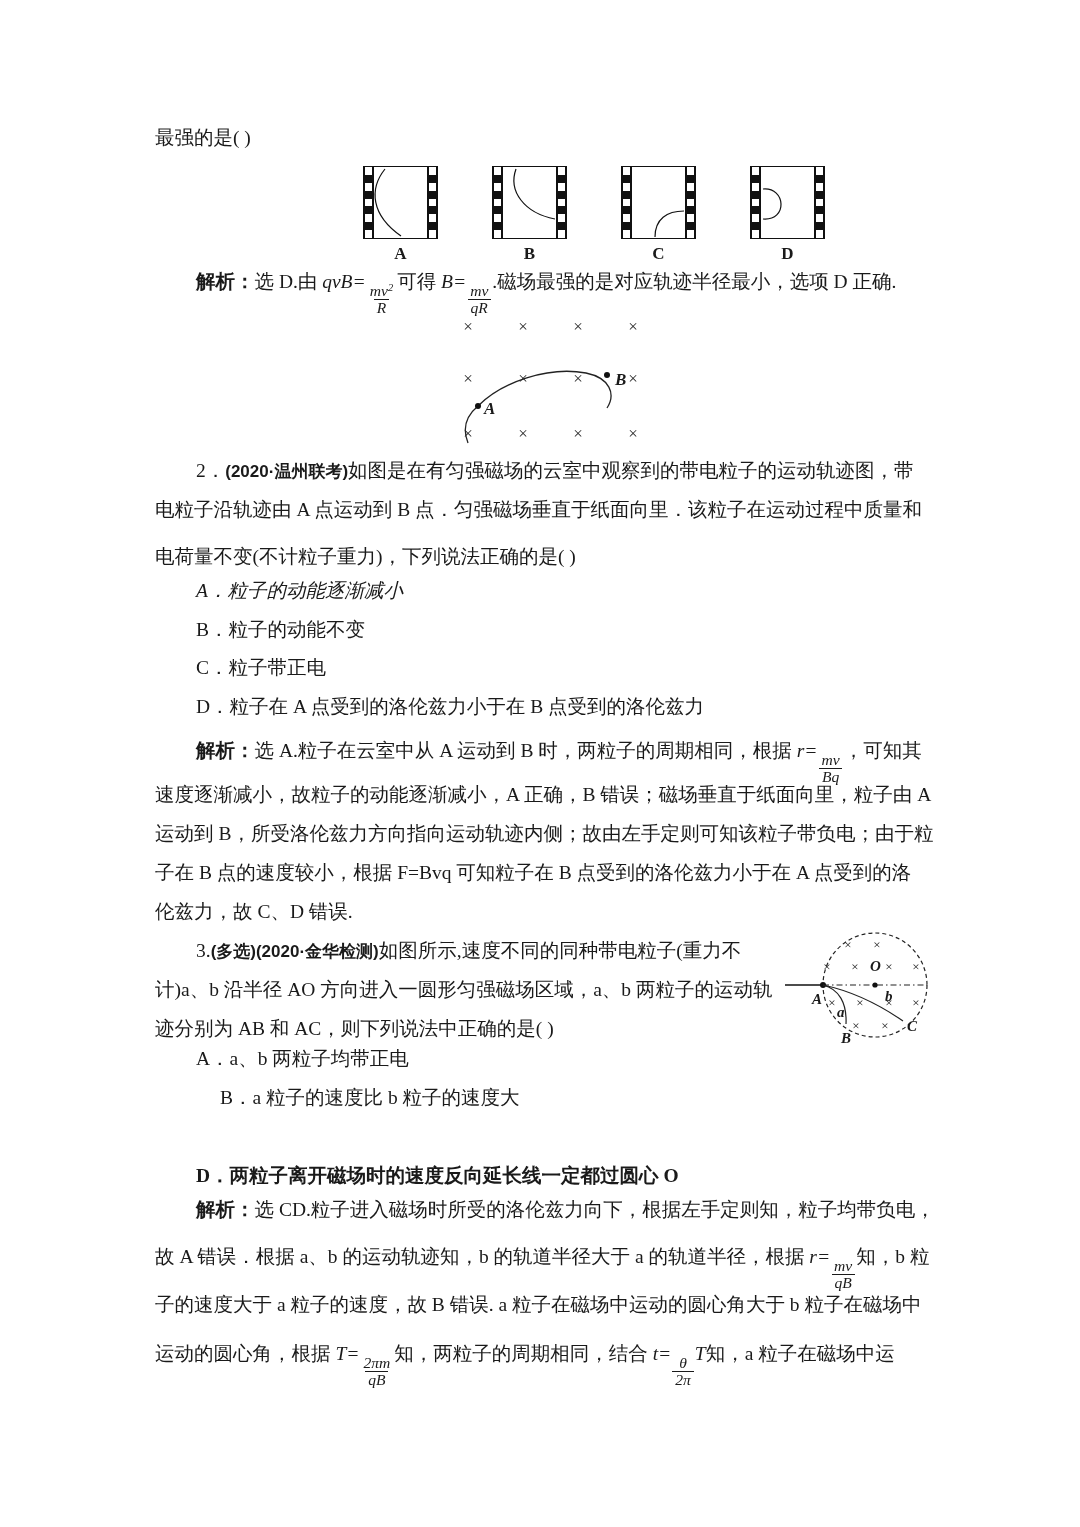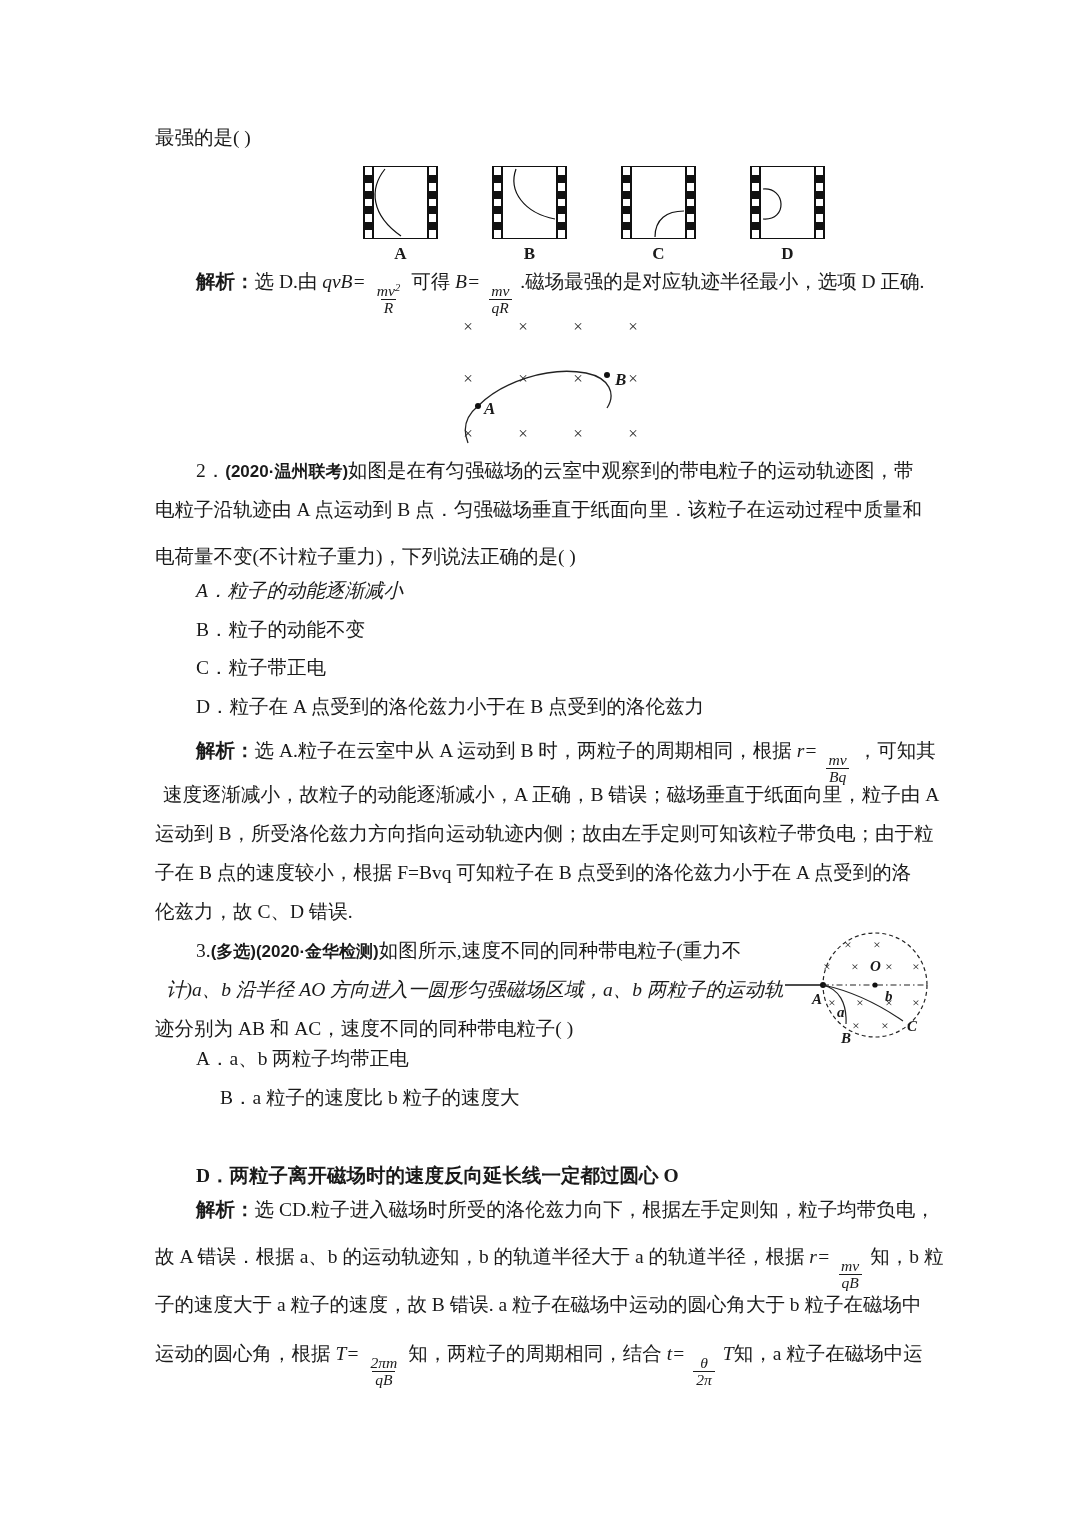--- a/index.html
+++ b/index.html
@@ -29,21 +29,21 @@
   }
   .ital { font-style: italic; }
   .bold { font-weight: bold; }
   .sans-b { font-family: "Liberation Sans", sans-serif; font-weight: bold; font-size: 17px;}
   
   .frac {
     display: inline-flex;
     flex-direction: column;
     align-items: center;
     vertical-align: -0.52em;
-    margin: 0 8px;
+    margin: 0 1px;
     font-size: .80em;
     line-height: 1.02;
   }
   .frac .num { padding: 0 3px; font-style: italic; }
   .frac .den { padding: 0 3px; border-top: 1.3px solid #1a1a1a; font-style: italic; }
   .sup { font-size: .68em; vertical-align: .45em; }
 
   
   .film-row {
     position: absolute;
@@ -300,30 +300,30 @@
   <div class="body-line" style="left:196px; top:616px;">B．粒子的动能不变</div>
   <div class="body-line" style="left:196px; top:654px;">C．粒子带正电</div>
   <div class="body-line" style="left:196px; top:693px;">D．粒子在 A 点受到的洛伦兹力小于在 B 点受到的洛伦兹力</div>
 
   <div class="body-line" style="left:196px; top:737px;">
     <span class="bold">解析：</span><span>选 A.粒子在云室中从 A 运动到 B 时，两粒子的周期相同，根据 </span><span class="ital">r=</span><span class="frac">
         <span class="num">mv</span>
         <span class="den">Bq</span>
       </span><span>，可知其</span>
   </div>
-  <div class="body-line" style="left:155px; top:781px;margin-left:8px;">速度逐渐减小，故粒子的动能逐渐减小，A 正确，B 错误；磁场垂直于纸面向里，粒子由 A</div>
+  <div class="body-line" style="left:155px; top:781px;">速度逐渐减小，故粒子的动能逐渐减小，A 正确，B 错误；磁场垂直于纸面向里，粒子由 A</div>
   <div class="body-line" style="left:155px; top:820px;">运动到 B，所受洛伦兹力方向指向运动轨迹内侧；故由左手定则可知该粒子带负电；由于粒</div>
   <div class="body-line" style="left:155px; top:859px;">子在 B 点的速度较小，根据 F=Bvq 可知粒子在 B 点受到的洛伦兹力小于在 A 点受到的洛</div>
   <div class="body-line" style="left:155px; top:898px;font-family:Liberation Serif, serif;">伦兹力，故 C、D 错误.</div>
 
   <div class="body-line" style="left:196px; top:937px;">
     <span>3.</span><span class="sans-b">(多选)</span><span class="sans-b">(2020·金华检测)</span><span>如图所示,速度不同的同种带电粒子(重力不</span>
   </div>
-  <div class="body-line" style="left:166px; top:976px;font-style:italic;">计)a、b 沿半径 AO 方向进入一圆形匀强磁场区域，a、b 两粒子的运动轨</div>
-  <div class="body-line" style="left:155px; top:1015px;">迹分别为 AB 和 AC，速度不同的同种带电粒子(        )</div>
+  <div class="body-line" style="left:155px; top:976px;">计)a、b 沿半径 AO 方向进入一圆形匀强磁场区域，a、b 两粒子的运动轨</div>
+  <div class="body-line" style="left:155px; top:1015px;">迹分别为 AB 和 AC，则下列说法中正确的是(        )</div>
 
   <div class="circ-fig" style="left:785px; top:925px; width:170px; height:130px;">
     <svg width="170" height="130">
       <circle cx="90" cy="60" r="52" fill="none" stroke="#222" stroke-width="1.2" stroke-dasharray="4,3"></circle>
       <line x1="0" y1="60" x2="38" y2="60" stroke="#111" stroke-width="1.3"></line>
       <line x1="38" y1="60" x2="142" y2="60" stroke="#222" stroke-width="1.1" stroke-dasharray="6,3,1.5,3"></line>
       <circle cx="38" cy="60" r="3" fill="#111"></circle>
       <circle cx="90" cy="60" r="2.6" fill="#111"></circle>
       <path d="M 38 60 C 54 64, 62 78, 61 99" fill="none" stroke="#222" stroke-width="1.2"></path>
       <path d="M 38 60 C 66 66, 92 78, 118 96" fill="none" stroke="#222" stroke-width="1.2"></path>

